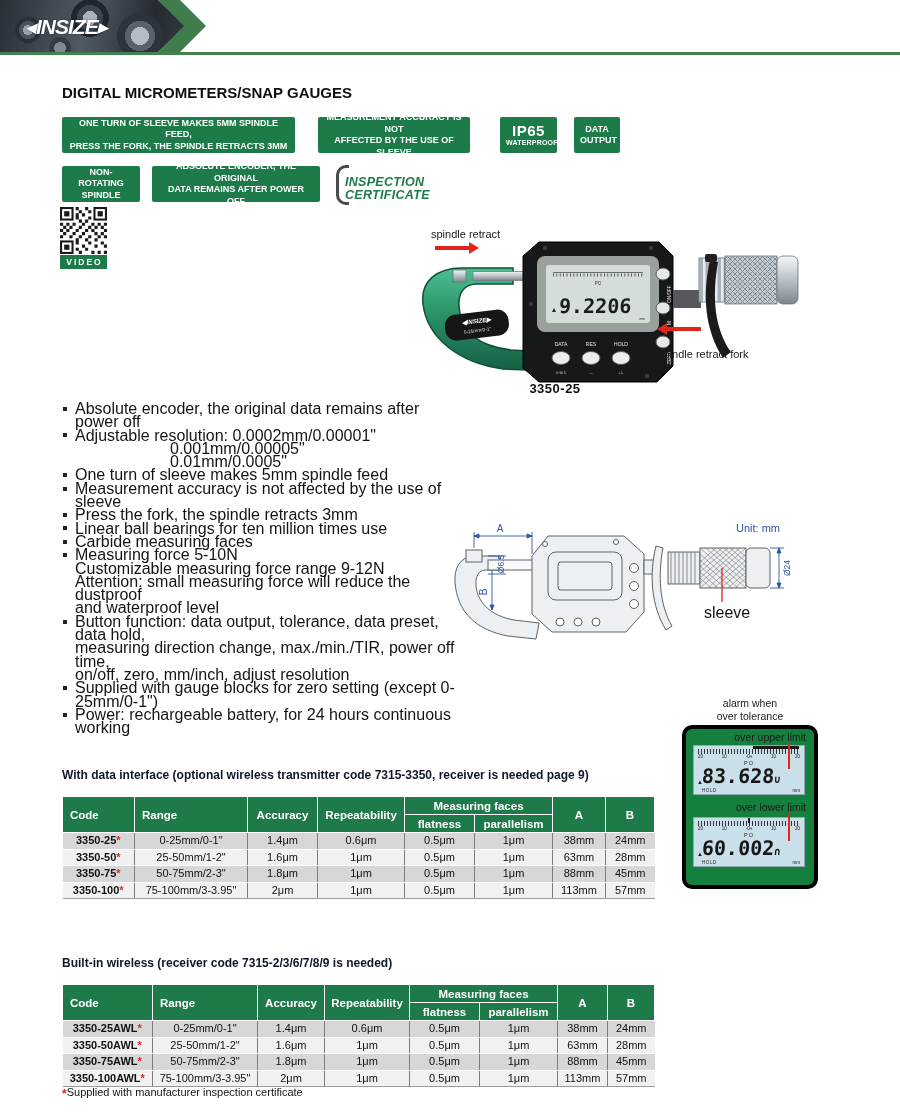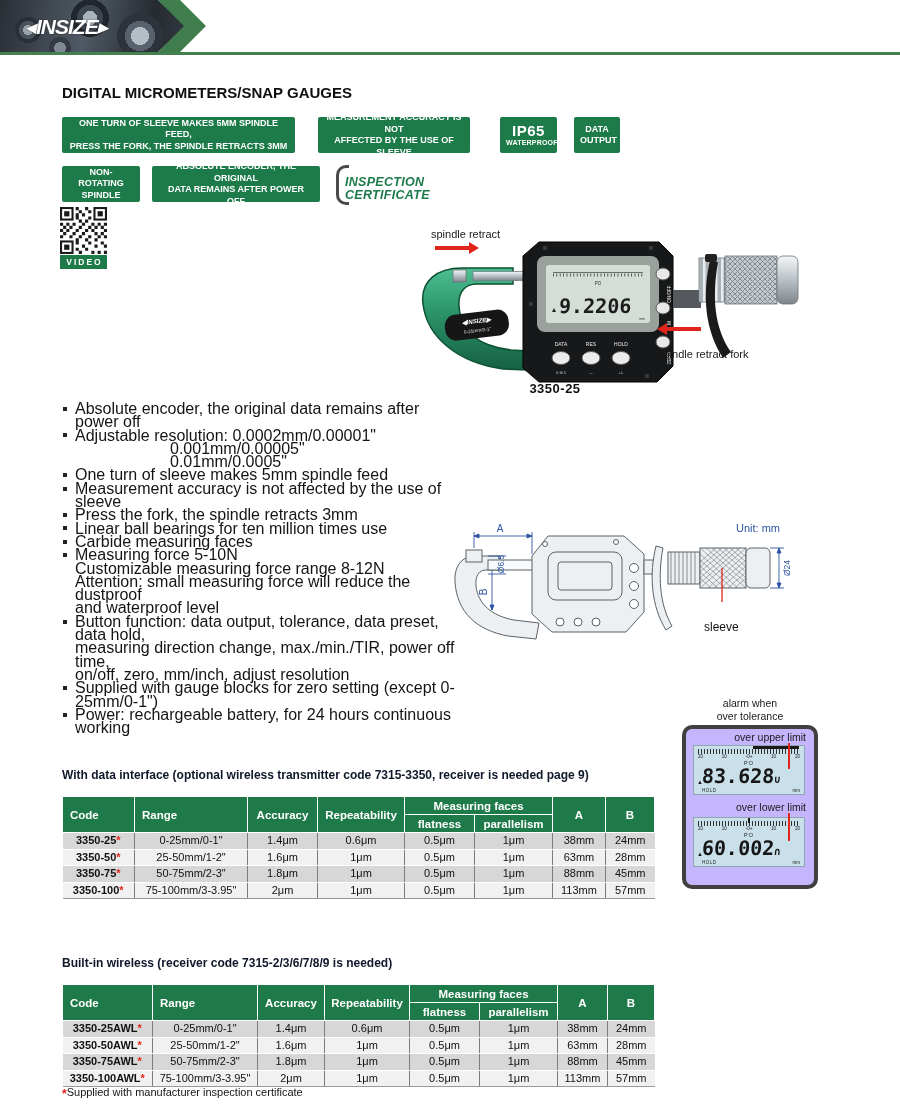--- a/index.html
+++ b/index.html
@@ -69,26 +69,26 @@
 
   
   .features{position:absolute;left:62px;top:402px;width:400px;font-size:16px;color:#141414;}
   .feat{position:relative;padding-left:13px;line-height:13.3px;}
   .feat.b:before{content:'';position:absolute;left:1px;top:4.8px;width:4px;height:4px;background:#222;}
   .feat.i{padding-left:108px;}
 
   
   .drawing{position:absolute;left:448px;top:512px;width:350px;height:150px;}
   .unit-lbl{position:absolute;left:288px;top:10px;color:#2f55a4;font-size:11px;white-space:nowrap;}
-  .sleeve-lbl{position:absolute;left:256px;top:92px;font-size:12px;margin-top:16px;}
+  .sleeve-lbl{position:absolute;left:256px;top:92px;font-size:16px;}
 
   
   .alarm{position:absolute;left:682px;top:697px;width:136px;}
   .alarm-title{text-align:center;font-size:10.5px;line-height:12.5px;margin-bottom:3px;color:#1a1a1a;}
-  .alarm-box{position:relative;border:4px solid #404040;border-radius:10px;background:#c4b5fd;
+  .alarm-box{position:relative;border:4px solid #000000;border-radius:10px;background:#15803d;
     width:128px;height:156px;}
   .lcd-label{position:absolute;right:8px;font-size:10.5px;color:#1a1a1a;white-space:nowrap;}
   .lbl-upper{top:2px;} .lbl-lower{top:72px;}
   .lcd{position:absolute;left:7px;width:112px;height:50px;background:#c9dfe9;
     border:1px solid #8fa6b0;box-sizing:border-box;overflow:hidden;}
   .lcd-upper{top:16px;} .lcd-lower{top:88px;}
   .lcd-scale{position:absolute;top:3px;left:4px;right:4px;height:5px;
     background:repeating-linear-gradient(90deg,#333 0 .8px,rgba(0,0,0,0) .8px 3px);}
   .lcd-scale-labels{position:absolute;top:8px;left:4px;right:4px;display:flex;
     justify-content:space-between;font-size:4.5px;color:#222;}
@@ -287,21 +287,21 @@
       <div class="feat b">Absolute encoder, the original data remains after power off</div>
       <div class="feat b">Adjustable resolution: 0.0002mm/0.00001"</div>
       <div class="feat i">0.001mm/0.00005"</div>
       <div class="feat i">0.01mm/0.0005"</div>
       <div class="feat b">One turn of sleeve makes 5mm spindle feed</div>
       <div class="feat b">Measurement accuracy is not affected by the use of sleeve</div>
       <div class="feat b">Press the fork, the spindle retracts 3mm</div>
       <div class="feat b">Linear ball bearings for ten million times use</div>
       <div class="feat b">Carbide measuring faces</div>
       <div class="feat b">Measuring force 5-10N</div>
-      <div class="feat c">Customizable measuring force range 8-12N</div>
+      <div class="feat c">Customizable measuring force range 9-12N</div>
       <div class="feat c">Attention: small measuring force will reduce the dustproof</div>
       <div class="feat c">and waterproof level</div>
       <div class="feat b">Button function: data output, tolerance, data preset, data hold,</div>
       <div class="feat c">measuring direction change, max./min./TIR, power off time,</div>
       <div class="feat c">on/off, zero, mm/inch, adjust resolution</div>
       <div class="feat b">Supplied with gauge blocks for zero setting (except 0-25mm/0-1")</div>
       <div class="feat b">Power: rechargeable battery, for 24 hours continuous working</div>
     </div>
 
   <div class="drawing">

